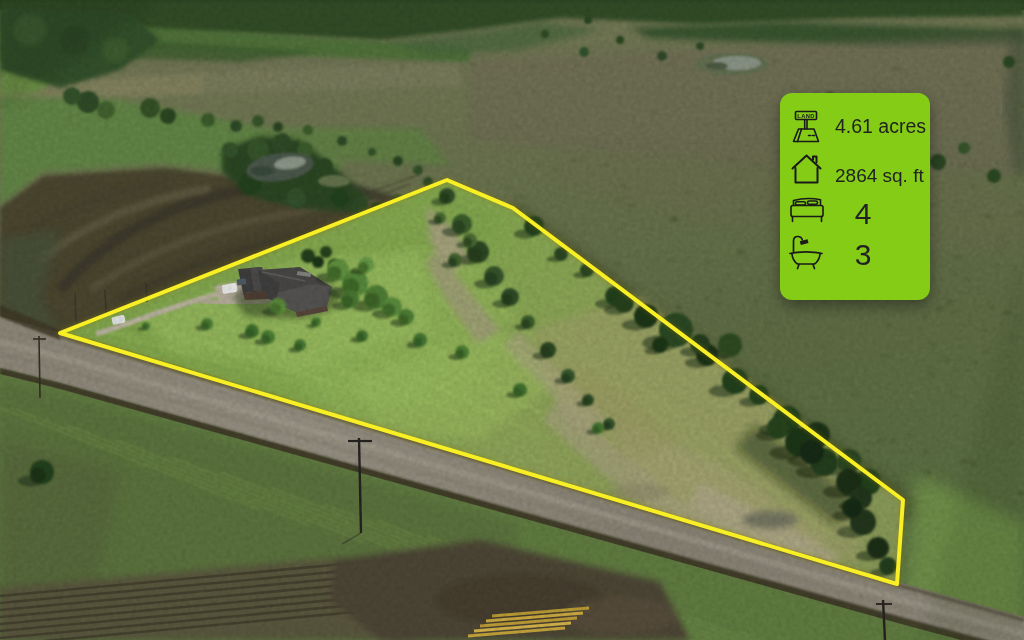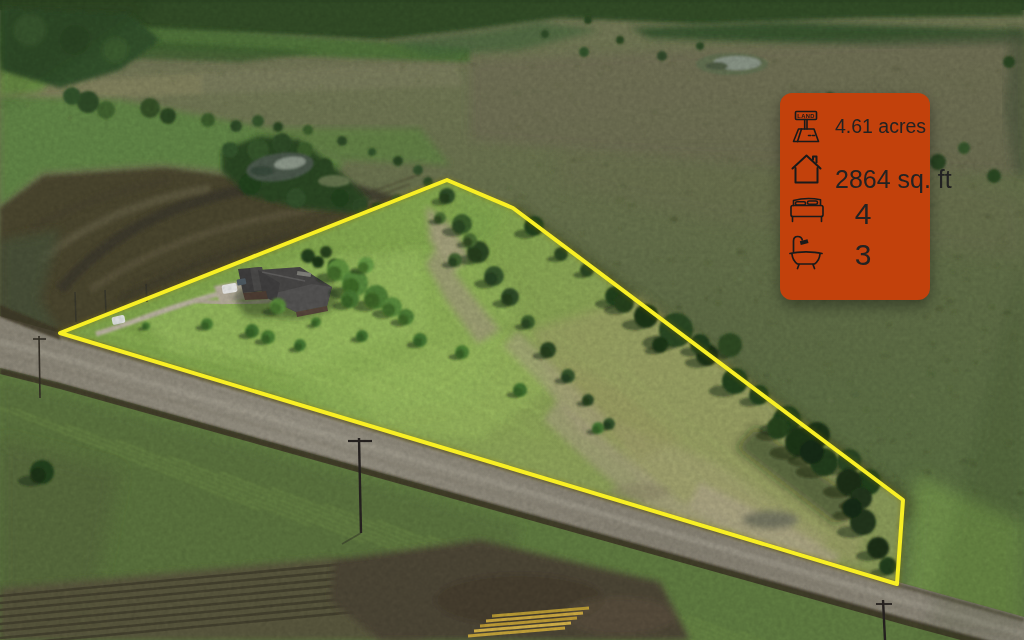--- a/index.html
+++ b/index.html
@@ -1,18 +1,18 @@
 <!DOCTYPE html>
 <html><head>
 <meta charset="utf-8">
 <style>
 html,body{margin:0;padding:0;background:#000}
 body{width:1024px;height:640px;overflow:hidden;position:relative;font-family:"Liberation Sans",sans-serif}
 #photo{position:absolute;left:0;top:0}
-#card{position:absolute;left:780px;top:93px;width:150px;height:207px;background:#c2410c;border-radius:12px;box-shadow:0 6px 16px rgba(0,0,0,.38)}
+#card{position:absolute;left:780px;top:93px;width:150px;height:207px;background:#84cc16;border-radius:12px;box-shadow:0 6px 16px rgba(0,0,0,.38)}
 .ic{position:absolute}
 .tx{position:absolute;color:#222;white-space:nowrap}
 </style>
 </head>
 <body>
 
 <svg id="photo" width="1024" height="640" viewBox="0 0 1024 640">
 <defs>
 <linearGradient id="gField" x1="0" y1="0" x2="0.2" y2="1">
  <stop offset="0" stop-color="#767959"></stop>
@@ -1036,21 +1036,21 @@
 </svg>
 
 <div class="tx" style="left:55px;top:22px;font-size:19.5px">4.61 acres</div>
 
 <svg class="ic" style="left:10px;top:60px" width="33" height="32" viewBox="0 0 33 32" fill="none" stroke="#1a1a1a" stroke-width="2" stroke-linejoin="round" stroke-linecap="round">
 <path d="M2.5 15.5 L16.5 2.5 L30.5 15.5"></path>
 <path d="M23 6.5 L23 3.5 L26.5 3.5 L26.5 9.5"></path>
 <path d="M5.5 15 L5.5 29.5 L27.5 29.5 L27.5 15"></path>
 </svg>
 
-<div class="tx" style="left:55px;top:72px;font-size:25px">2864 sq. ft</div>
+<div class="tx" style="left:55px;top:72px;font-size:19px">2864 sq. ft</div>
 
 <svg class="ic" style="left:8px;top:103px" width="38" height="28" viewBox="0 0 38 28" fill="none" stroke="#1a1a1a" stroke-width="1.6" stroke-linejoin="round" stroke-linecap="round">
 <path d="M5.5 9.5 L5.5 4.5 Q19 0.8 32.5 3.8 L32.5 8.5"></path>
 <rect x="7.5" y="5.8" width="10" height="3.2" rx="1.5"></rect>
 <rect x="19.5" y="5" width="10" height="3.2" rx="1.5"></rect>
 <rect x="3" y="9.5" width="32" height="11" rx="1.8"></rect>
 <path d="M4.5 20.5 L4.5 25.5 M33.5 20.5 L33.5 25.5"></path>
 </svg>
 
 <div class="tx" style="left:8px;top:104px;width:150px;font-size:30px;text-align:center">4</div>

